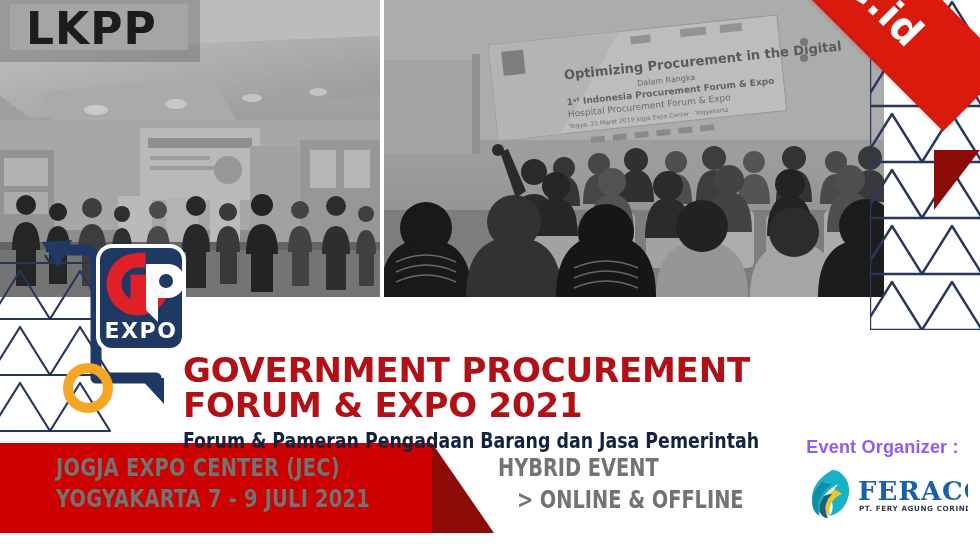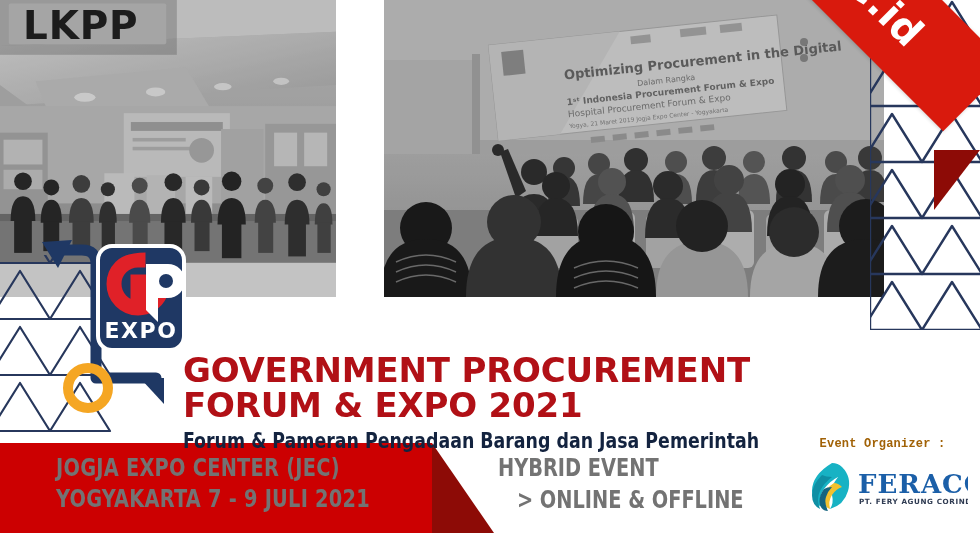--- a/index.html
+++ b/index.html
@@ -11,21 +11,21 @@
   
   .pattern{position:absolute;top:0;bottom:0;overflow:hidden;}
   .pattern svg{display:block;}
   #pattern-right{right:0;top:0;width:110px;height:330px;}
   #pattern-left{left:0;top:255px;width:175px;height:180px;}
 
   
   #photos{position:absolute;left:0;top:0;width:980px;height:297px;overflow:hidden;}
   .photo{position:absolute;top:0;height:297px;overflow:hidden;
          filter:grayscale(1) contrast(1.05) brightness(1.02);}
-  #photo-left{left:0;width:336px;}
+  #photo-left{left:0;width:380px;}
   #photo-right{left:384px;width:500px;}
   .photo-tint{position:absolute;inset:0;background:rgba(42,61,102,.30);mix-blend-mode:multiply;}
   .ph-canvas{position:absolute;inset:0;}
 
   
   #gpfe-ribbon{position:absolute;left:694px;top:-64px;width:330px;height:92px;
      background:#d91a0d;transform:rotate(45deg);transform-origin:50% 50%;
      display:flex;align-items:center;justify-content:center;
      box-shadow:0 1px 4px rgba(0,0,0,.18);z-index:6;}
   #gpfe-ribbon span{color:#fff;font-size:40px;font-weight:700;letter-spacing:.5px;
@@ -55,21 +55,21 @@
 
   
   #hybrid{position:absolute;left:498px;top:452px;z-index:9;color:#737373;}
   .hybrid-line{font-weight:700;font-size:25px;line-height:32px;white-space:nowrap;
      font-family:"DejaVu Sans Condensed","Liberation Sans Narrow","Liberation Sans",sans-serif;
      transform:scaleX(.86);transform-origin:left center;}
   #hybrid-l2{padding-left:22px;}
 
   
   #organizer{position:absolute;left:790px;top:437px;width:185px;text-align:center;z-index:9;}
-  #organizer-label{color:#a16207;font-size:12px;font-weight:700;letter-spacing:.2px;font-family:Liberation Mono, monospace;}
+  #organizer-label{color:#8b5cf6;font-size:18px;font-weight:700;letter-spacing:.2px;}
   #feraco{margin-top:8px;display:flex;align-items:center;justify-content:center;gap:2px;}
 </style>
 </head>
 <body>
 
 <div id="banner">
 
   <div id="photos">
 
     <div class="photo" id="photo-left">

